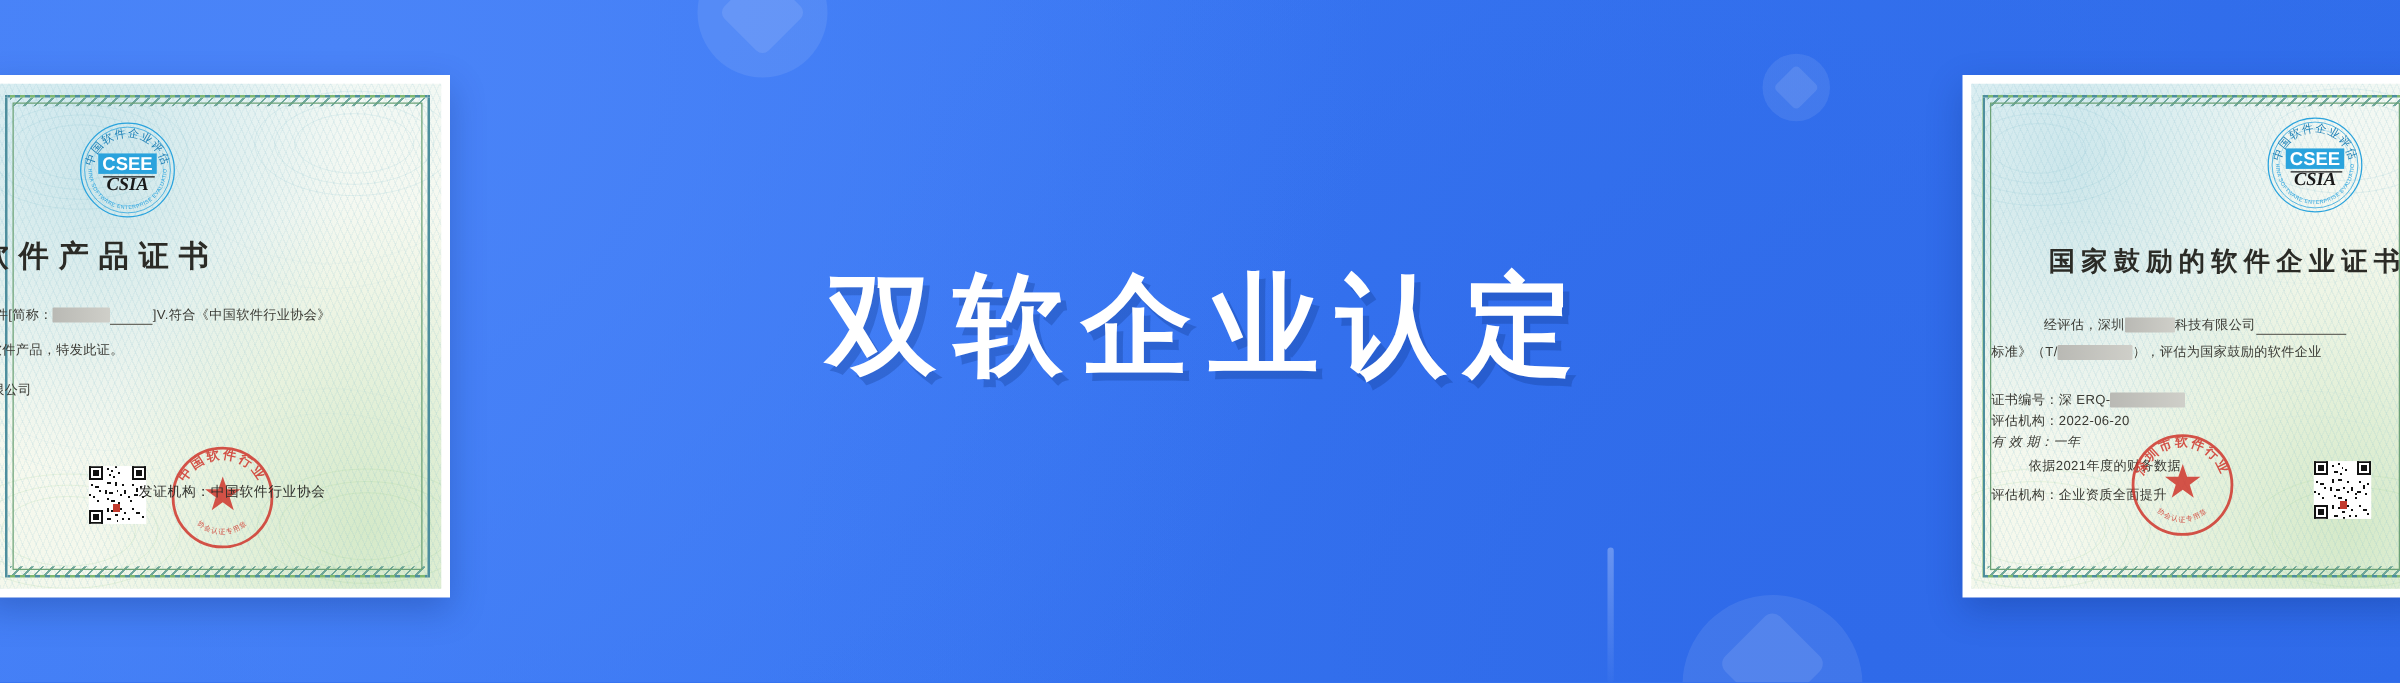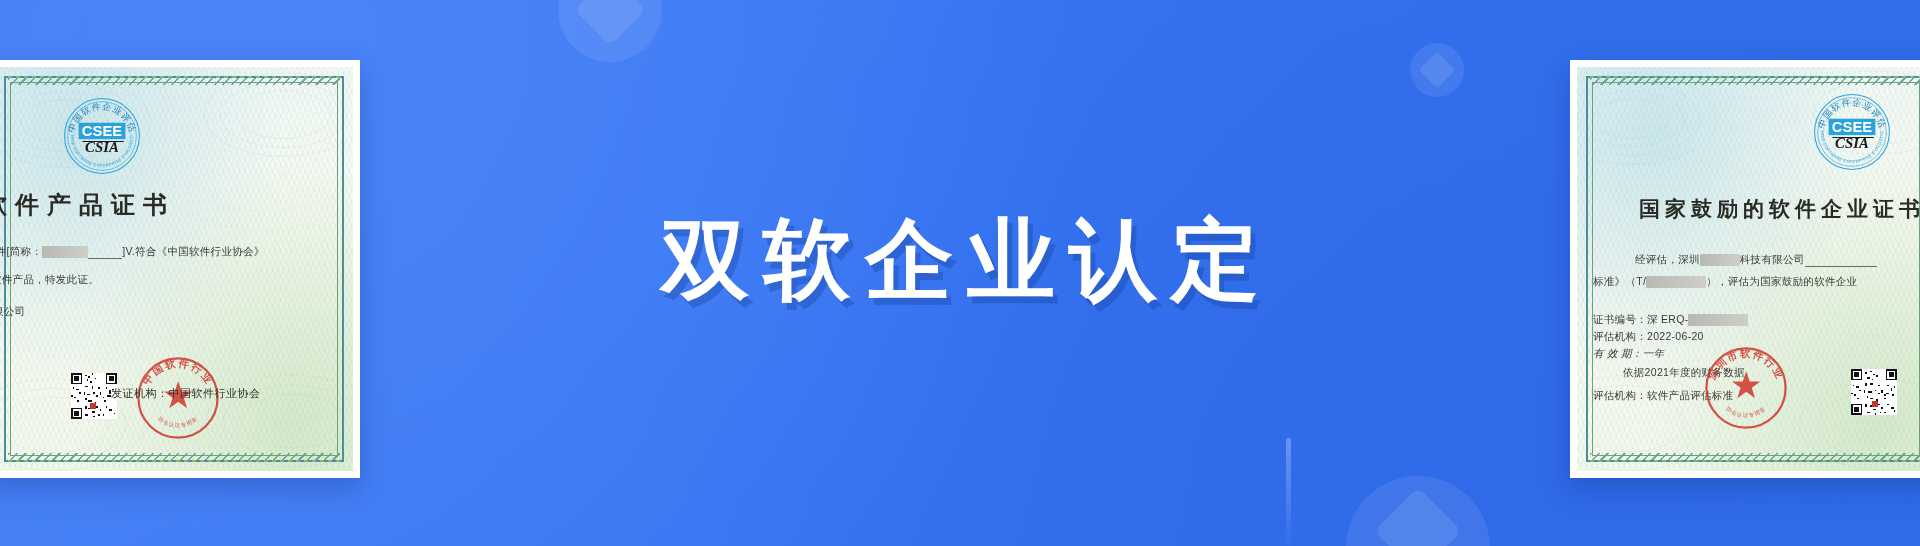--- a/index.html
+++ b/index.html
@@ -418,21 +418,21 @@
           <span>证书编号：</span><span>深 ERQ-</span><span class="cert-redact" style="width:60px;">XXXXX</span>
         </div>
         <div class="cert-line" style="left:-8px; top:241px;">
           <span>评估机构：</span><span>2022-06-20</span>
         </div>
         <div class="cert-line" style="left:-8px; top:258px;font-style:italic;">
           <span>有 效 期：</span><span>一年</span>
         </div>
         <div class="cert-line" style="left:22px; top:277px;">依据2021年度的财务数据</div>
         <div class="cert-line" style="left:-8px; top:300px;">
-          <span>评估机构：</span><span>软件产品评估标准</span>
+          <span>评估机构：</span><span>企业资质全面提升</span>
         </div>
 
         <svg class="qr" viewBox="0 0 29 29" shape-rendering="crispEdges">
           <rect width="29" height="29" fill="#fff"></rect>
           <g fill="#111">
             <rect x="0" y="0" width="7" height="1"></rect>
               <rect x="0" y="6" width="7" height="1"></rect>
             <rect x="0" y="0" width="1" height="7"></rect>
               <rect x="6" y="0" width="1" height="7"></rect>
             <rect x="2" y="2" width="3" height="3"></rect>

